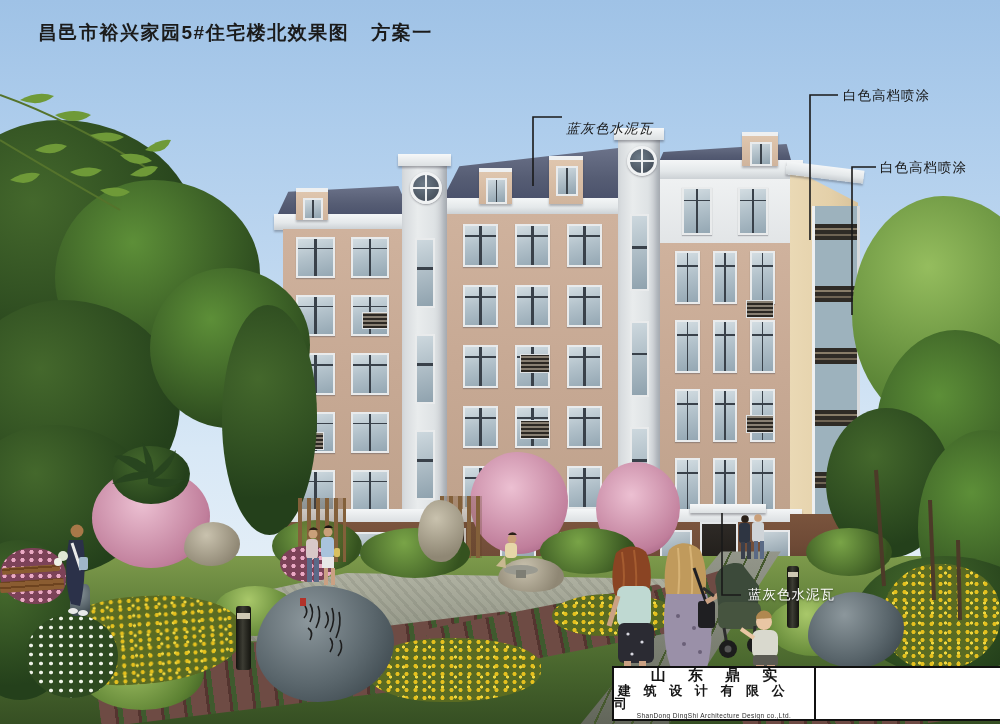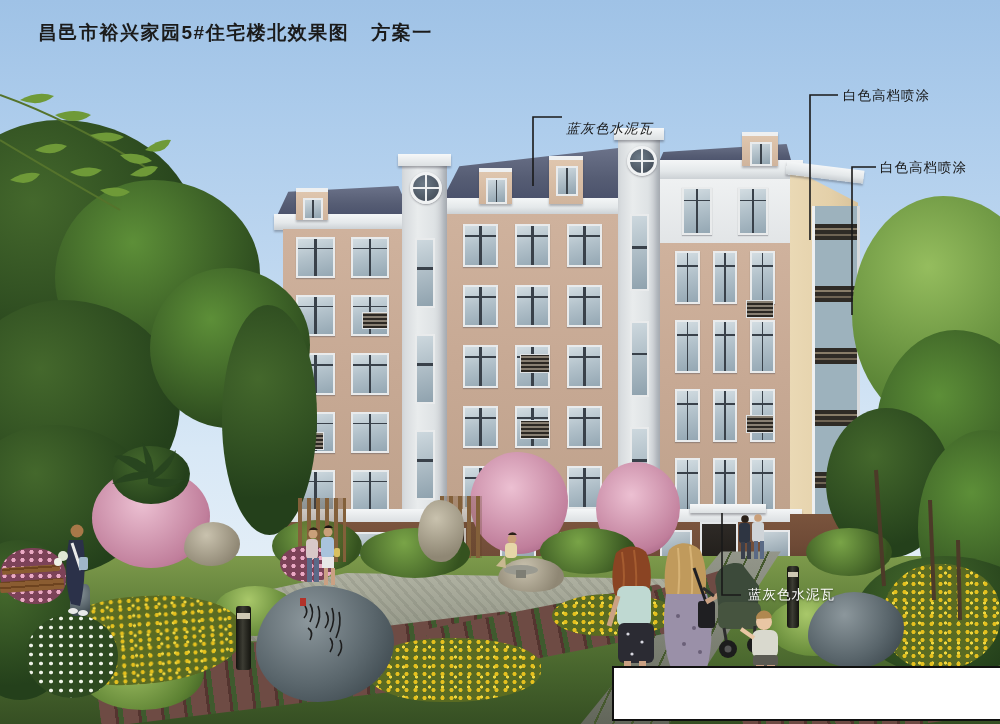--- a/index.html
+++ b/index.html
@@ -397,14 +397,19 @@
   <div class="abs annot" style="left:566px;top:120px;z-index:31;font-style:italic;">蓝灰色水泥瓦</div>
   <div class="abs annot" style="left:843px;top:87px;z-index:31;">白色高档喷涂</div>
   <div class="abs annot" style="left:880px;top:159px;z-index:31;">白色高档喷涂</div>
   <div class="abs annot light" style="left:748px;top:586px;z-index:31;">蓝灰色水泥瓦</div>
 
   <div class="abs" id="main-title" style="left:38px;top:20px;z-index:32;">
     <span>昌邑市裕兴家园5#住宅楼北效果图</span><span class="scheme">方案一</span>
   </div>
 
   <div class="abs" id="tblock" style="left:612px;top:666px;width:386px;height:51px;">
+    <div class="company">
+      <div class="c1">山 东 鼎 实</div>
+      <div class="c2">建 筑 设 计 有 限 公 司</div>
+      <div class="c3">ShanDong DingShi Architecture Design co.,Ltd.</div>
+    </div>
   </div>
 </div>
 
 </body></html>

